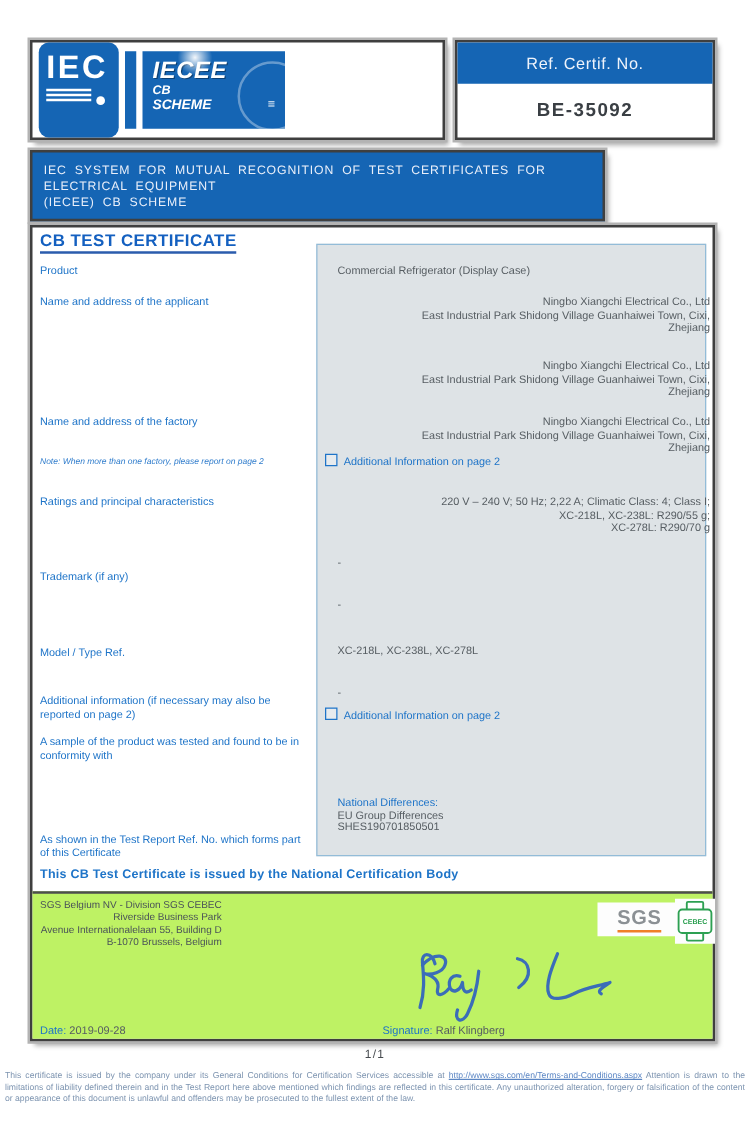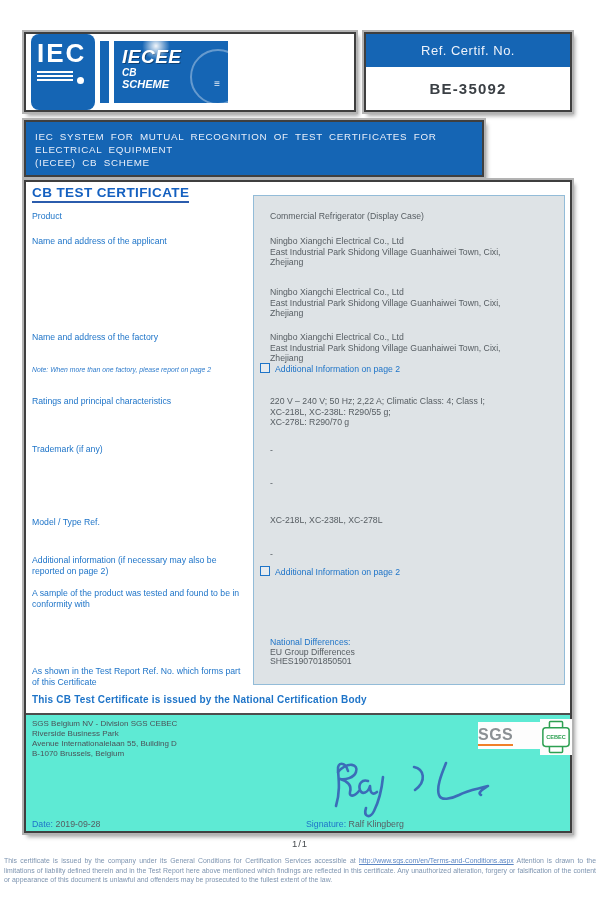--- a/index.html
+++ b/index.html
@@ -39,34 +39,34 @@
           padding:8px 9px;font-size:9.8px;letter-spacing:.7px;word-spacing:3px;line-height:13px;}
 
   
   .main{left:24px;top:180px;width:548px;height:653px;background:#fff;}
   .cert-title{position:absolute;left:6px;top:3px;font-size:13.5px;font-weight:bold;color:#1460c0;
               letter-spacing:.4px;border-bottom:2px solid #2b5cad;padding-bottom:1px;}
   .gray-panel{position:absolute;left:227px;top:13px;width:312px;height:490px;background:#dee3e6;
               border:1px solid #93bcd8;box-sizing:border-box;}
   .flabel{position:absolute;left:6px;width:218px;color:#1e74c8;font-size:8.7px;line-height:10.5px;}
   .fvalue{position:absolute;left:244px;width:298px;color:#565d62;font-size:8.7px;line-height:10.5px;}
-  .preline{white-space:pre-line;}
+  .preline{white-space:pre-line;text-align:right;}
   .note{position:absolute;left:6px;width:225px;color:#2f7ccc;font-size:6.8px;font-style:italic;}
   .cbox-row{position:absolute;left:234px;width:298px;color:#1e74c8;font-size:8.7px;}
   .cbox{display:inline-block;width:8px;height:8px;border:1.3px solid #1e74c8;margin-right:5px;
         vertical-align:-1px;background:#e7ebee;}
   .nd-label{color:#1e74c8;}
   .issued{position:absolute;left:6px;top:512px;font-size:10px;font-weight:bold;color:#1e74c8;letter-spacing:.2px;}
 
   
-  .ncb-section{position:absolute;left:0;right:0;top:531px;bottom:0;background:#5eead4;
+  .ncb-section{position:absolute;left:0;right:0;top:531px;bottom:0;background:#bef264;
                border-top:2px solid #4d4d4d;}
   .ncb-address{position:absolute;left:6px;top:4px;font-size:8px;line-height:10px;color:#4a5258;}
   .sgs-logo{position:absolute;left:452px;top:7px;width:67px;height:27px;background:#fdfdfd;
-            display:flex;align-items:center;justify-content:flex-start;}
+            display:flex;align-items:center;justify-content:center;}
   .sgs-text{font-size:16px;font-weight:900;color:#8b9094;letter-spacing:.5px;
             border-bottom:2px solid #f07f28;line-height:19px;}
   .cebec-logo{position:absolute;left:514px;top:4px;width:32px;height:36px;background:#fdfdfd;
               display:flex;align-items:center;justify-content:center;}
   .sig-svg{position:absolute;left:300px;top:36px;}
   .foot-row{position:absolute;top:104px;font-size:8.8px;color:#565d62;}
   .foot-label{color:#1e74c8;}
   .foot-date{left:6px;} .foot-sign{left:280px;}
 
   
@@ -137,21 +137,21 @@
     <div class="cbox-row" style="top:181px">
       <span class="cbox"></span><span>Additional Information on page 2</span>
     </div>
     <div class="note" style="top:184px">Note: When more than one factory, please report on page 2</div>
 
     <div class="flabel" style="top:214px">Ratings and principal characteristics</div>
     <div class="fvalue preline" style="top:214px">220 V – 240 V; 50 Hz; 2,22 A; Climatic Class: 4; Class I;
 XC-218L, XC-238L: R290/55 g;
 XC-278L: R290/70 g</div>
 
-    <div class="flabel" style="top:262px">Trademark (if any)</div>
+    <div class="flabel" style="top:274px">Trademark (if any)</div>
     <div class="fvalue" style="top:263px">-</div>
 
     <div class="fvalue" style="top:296px">-</div>
 
     <div class="flabel" style="top:335px">Model / Type Ref.</div>
     <div class="fvalue" style="top:333px">XC-218L, XC-238L, XC-278L</div>
 
     <div class="flabel" style="top:373px">Additional information (if necessary may also be reported on page 2)</div>
     <div class="fvalue" style="top:367px">-</div>
     <div class="cbox-row" style="top:384px">

